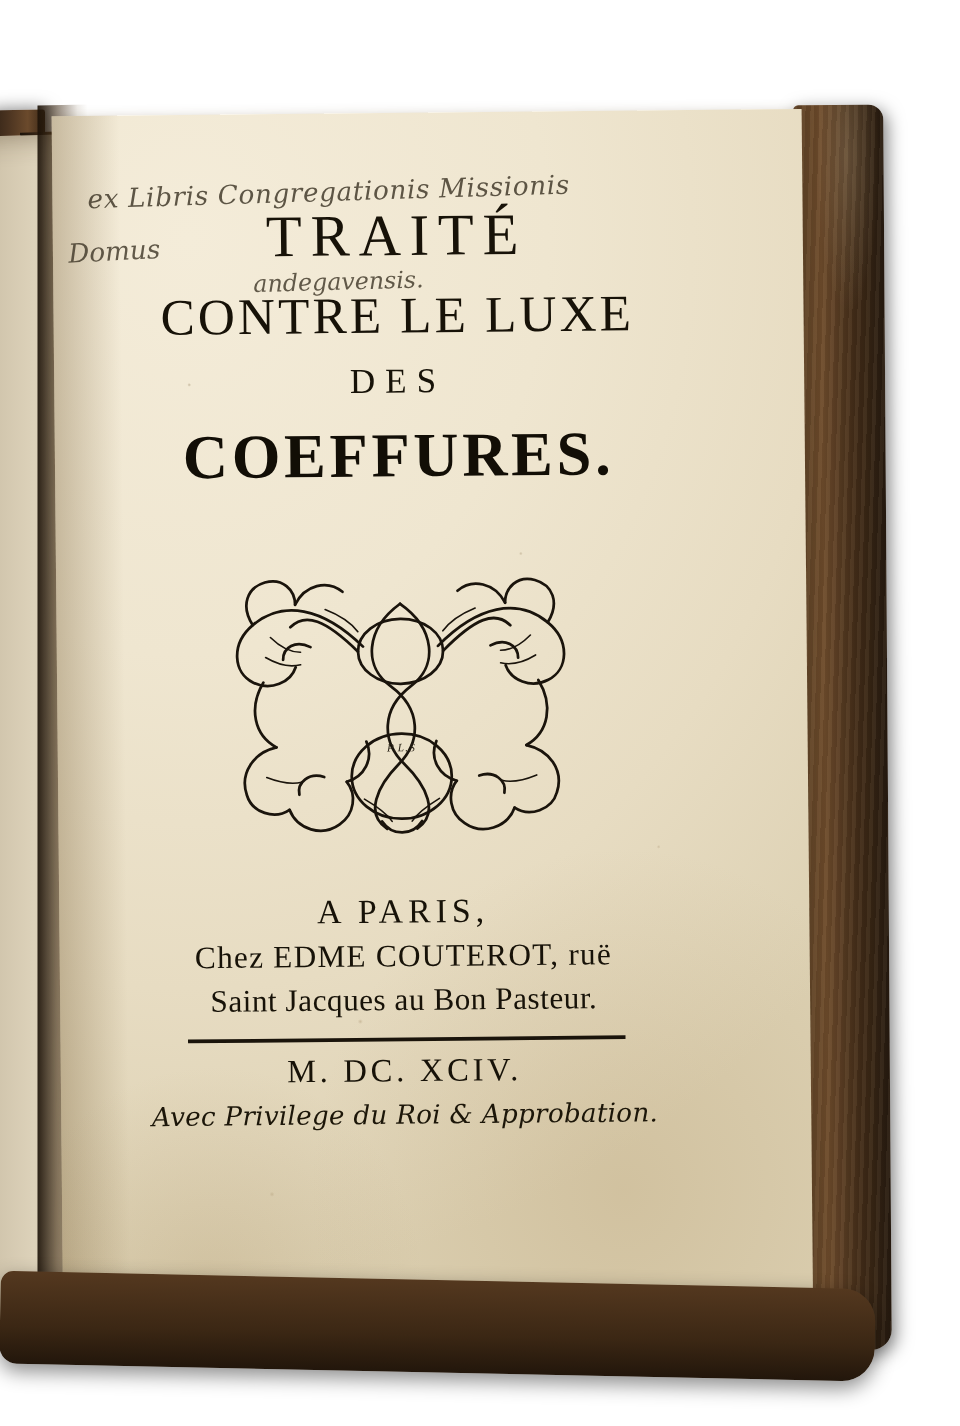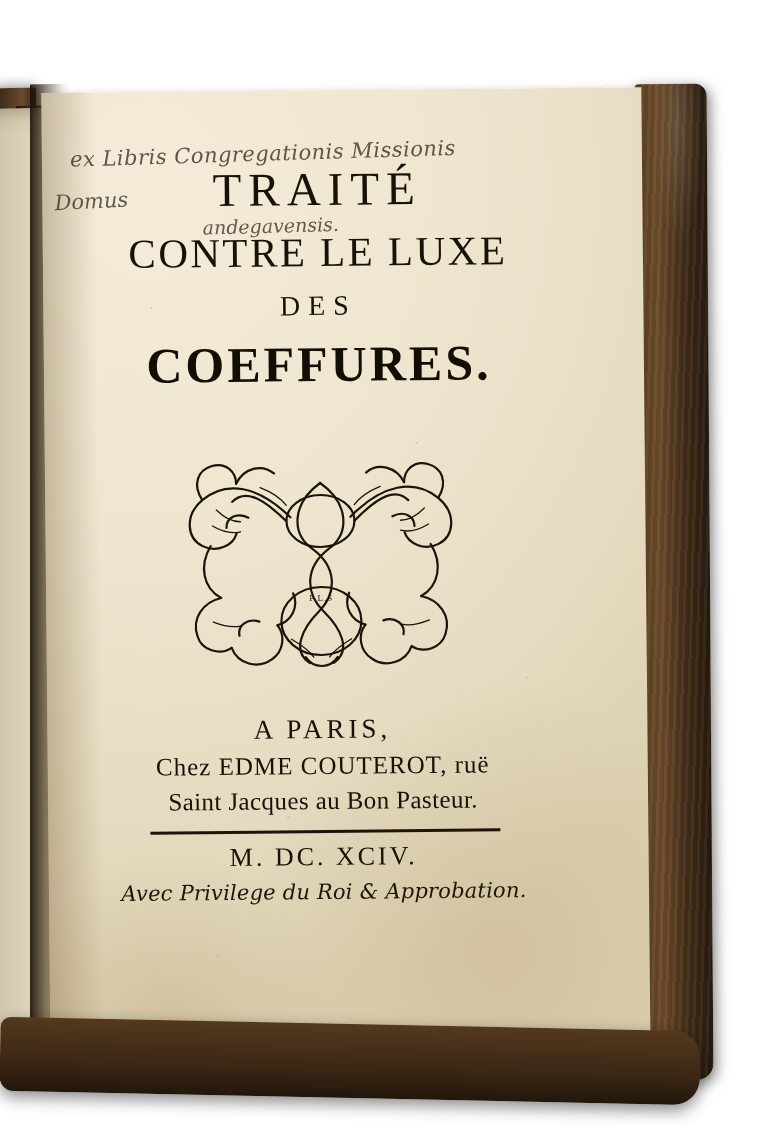--- a/index.html
+++ b/index.html
@@ -260,20 +260,21 @@
   .ornament svg { width: 100%; height: 100%; display: block; }
   .ornament-mono {
     position: absolute;
     left: 50%;
     top: 168px;
     transform: translateX(-50%);
     font-size: 9px;
     letter-spacing: 1px;
     color: #2a2318;
     font-family: "Liberation Serif", serif;
+    font-style: italic;
   }
 
   .imprint-city {
     position: absolute;
     left: 0;
     top: 614px;
     width: 100%;
     font-size: 27px;
     letter-spacing: 4px;
     color: #171208;

